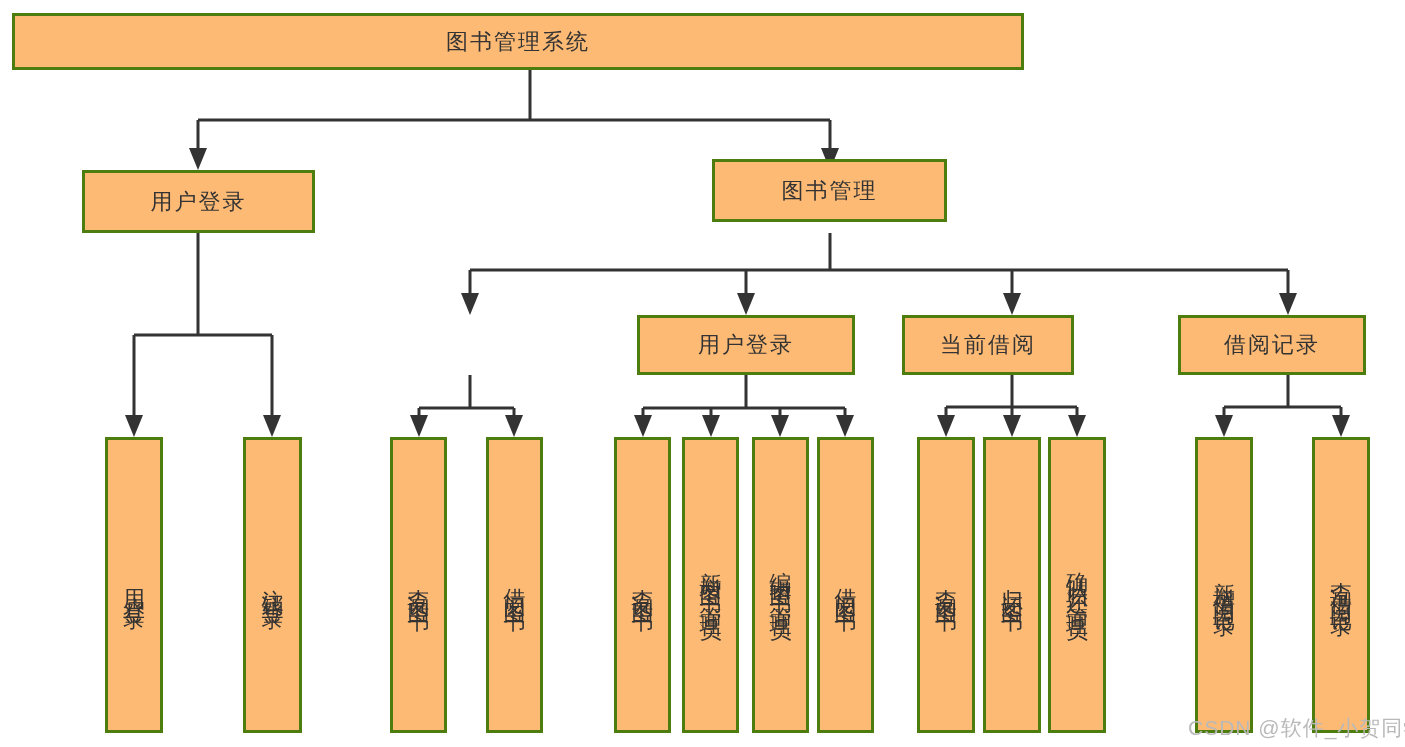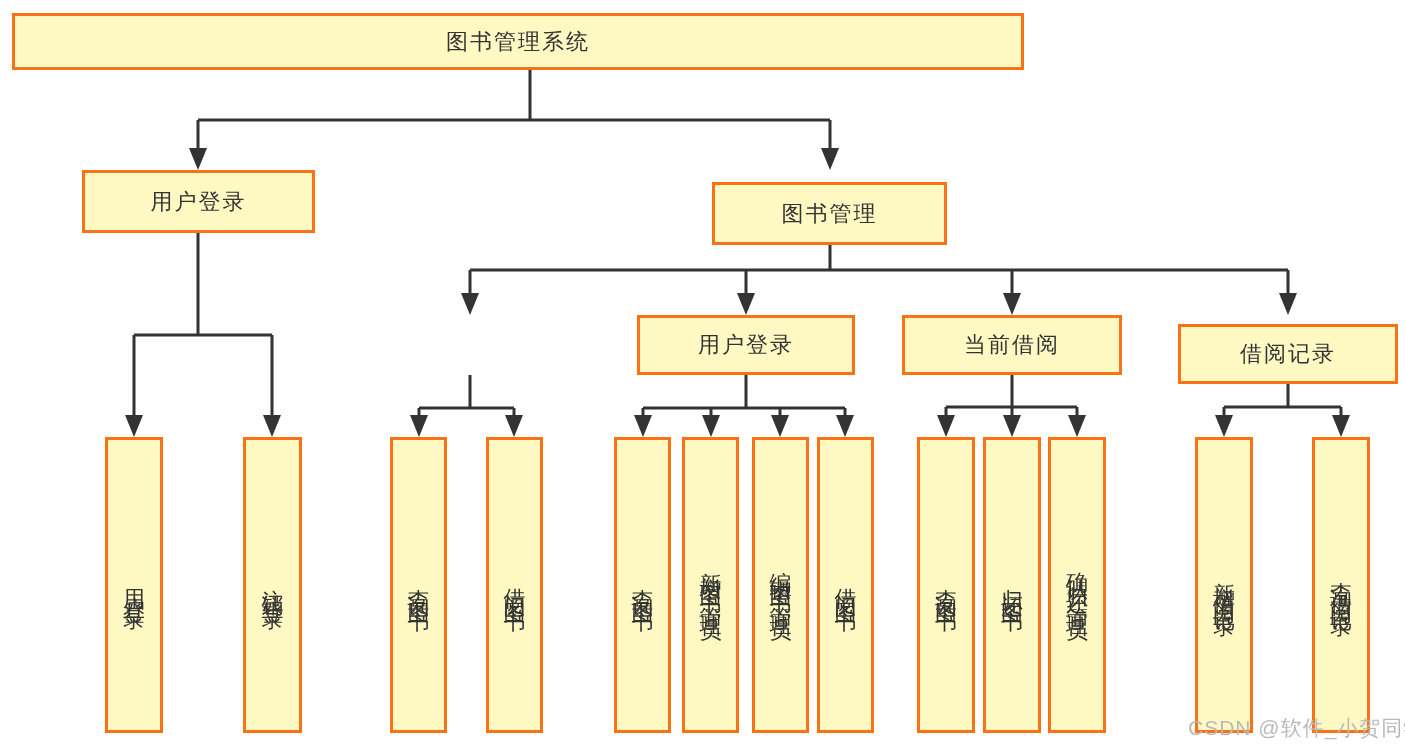--- a/index.html
+++ b/index.html
@@ -17,22 +17,22 @@
   }
   #connectors {
     position: absolute;
     left: 0;
     top: 0;
     z-index: 0;
   }
   .node {
     position: absolute;
     box-sizing: border-box;
-    border: 3px solid #f97316;
-    background: #fef9c3;
+    border: 3px solid #4d7c0f;
+    background: #fdba74;
     color: #333333;
     display: flex;
     align-items: center;
     justify-content: center;
     z-index: 1;
     font-size: 22px;
     letter-spacing: 2px;
     white-space: nowrap;
     font-family: Liberation Serif, serif;
   }
@@ -99,25 +99,25 @@
       <polygon points="1003,415 1021,415 1012,437"></polygon>
       <polygon points="1068,415 1086,415 1077,437"></polygon>
       <polygon points="1215,415 1233,415 1224,437"></polygon>
       <polygon points="1332,415 1350,415 1341,437"></polygon>
     </g>
   </svg>
 
   <div class="node" style="left:12px; top:13px; width:1012px; height:57px">图书管理系统</div>
 
   <div class="node" style="left:82px; top:170px; width:233px; height:63px">用户登录</div>
-  <div class="node" style="left:712px; top:182px; width:235px; height:63px">图书管理</div>
+  <div class="node" style="left:712px; top:159px; width:235px; height:63px">图书管理</div>
 
   <div class="node" style="left:637px; top:315px; width:218px; height:60px">用户登录</div>
-  <div class="node" style="left:902px; top:315px; width:220px; height:60px">当前借阅</div>
-  <div class="node" style="left:1178px; top:324px; width:220px; height:60px">借阅记录</div>
+  <div class="node" style="left:902px; top:315px; width:172px; height:60px">当前借阅</div>
+  <div class="node" style="left:1178px; top:315px; width:188px; height:60px">借阅记录</div>
 
   <div class="node leaf" style="left:105px; top:437px; width:58px; height:296px">
     <span class="vtext">用户登录</span>
   </div>
   <div class="node leaf" style="left:243px; top:437px; width:59px; height:296px">
     <span class="vtext">注销登录</span>
   </div>
 
   <div class="node leaf" style="left:390px; top:437px; width:57px; height:296px">
     <span class="vtext">查询图书</span>

